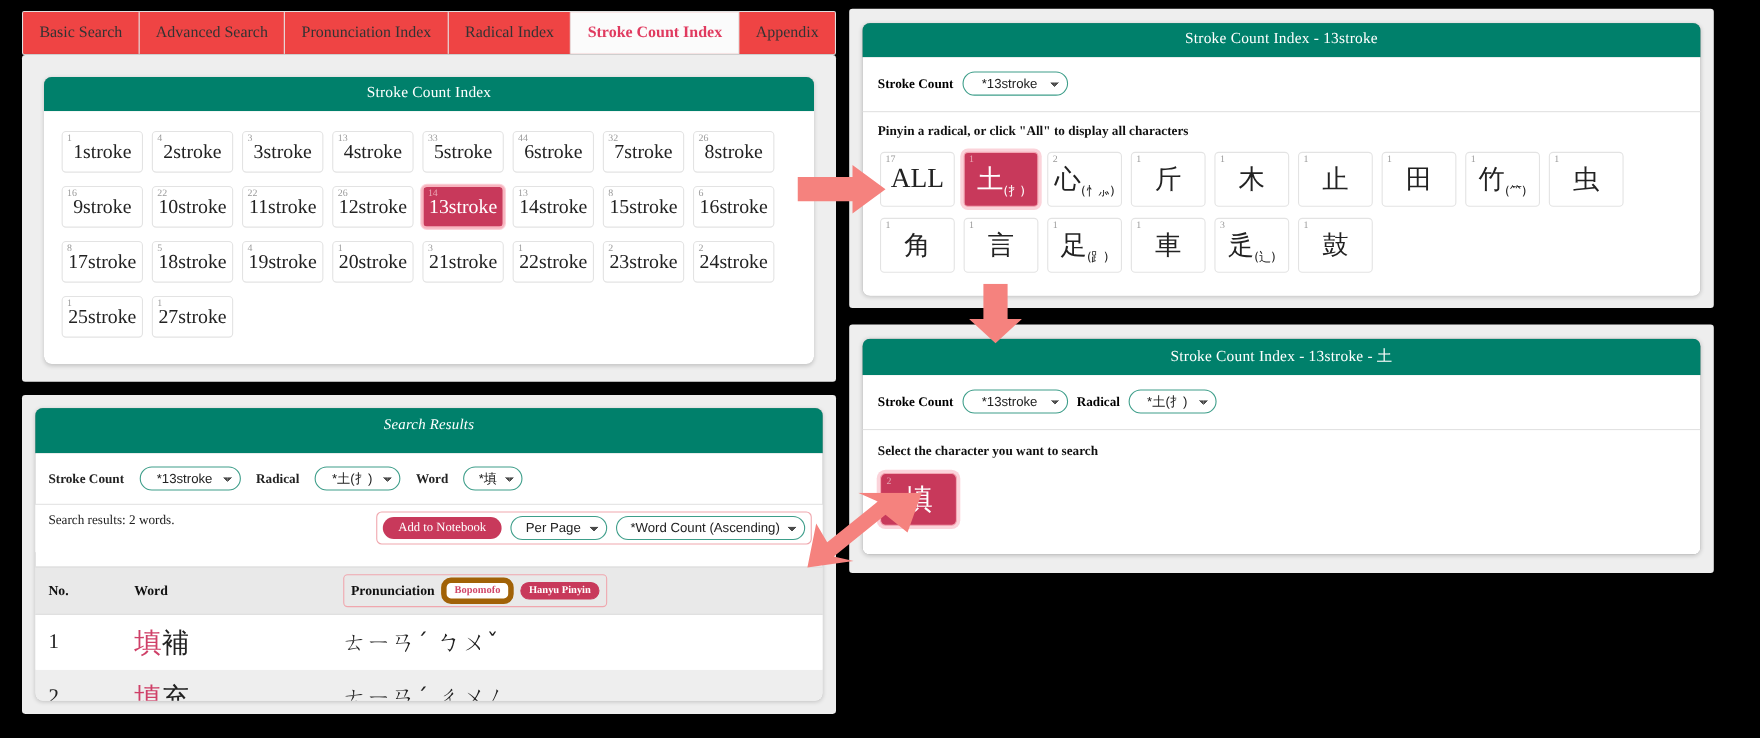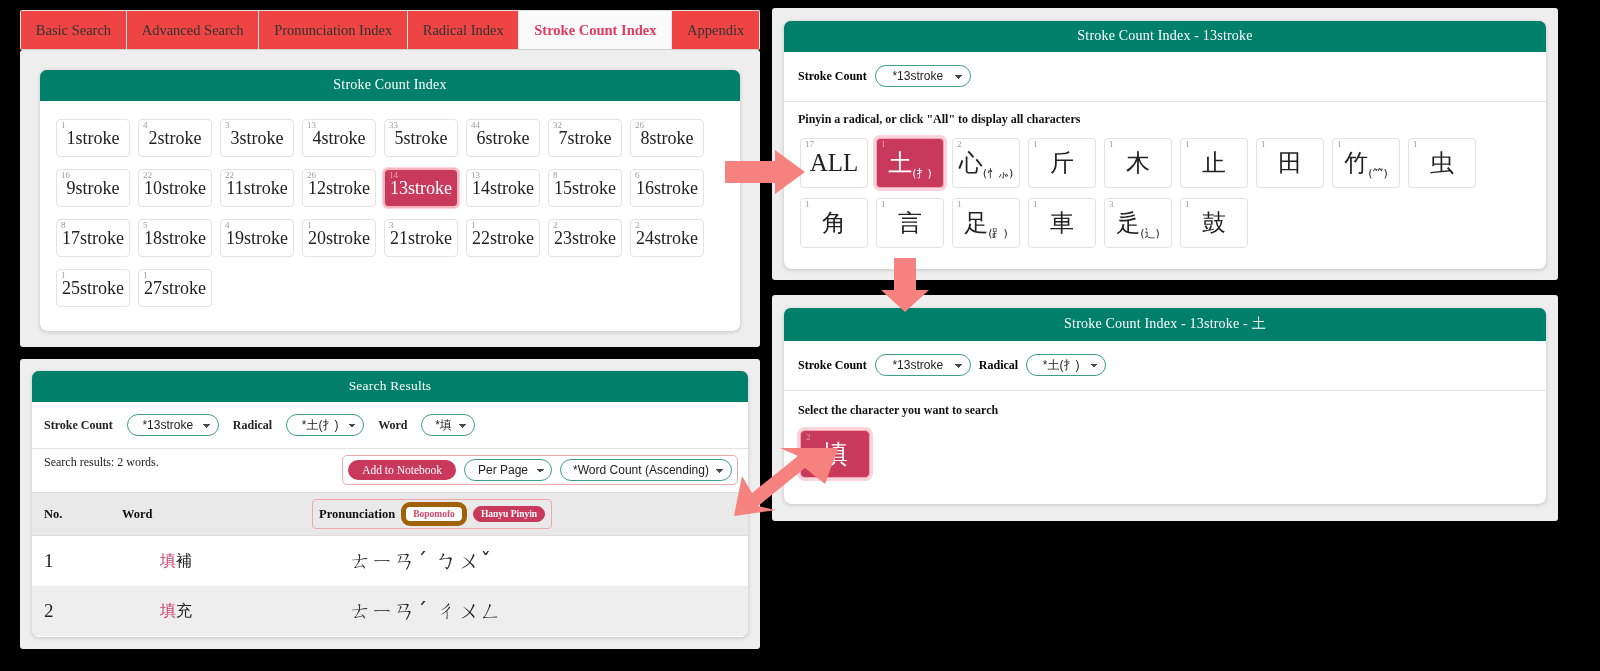--- a/index.html
+++ b/index.html
@@ -59,21 +59,21 @@
     box-shadow:0 0 0 2px #fbd3da;
   }
   .sbtn.selected .sup{ color:#e9a7b4; }
 
   
   #left-bottom{
     position:absolute; left:20px; top:359px; width:740px; height:290px;
     background:#eeeeee; padding:12px;
   }
   #results-card{ width:716px; height:266px; }
-  #results-card .card-head{ font-size:13.5px; padding:7px 0 8px; }
+  #results-card .card-head{ font-size:13.5px; padding:7px 0 18px;font-style:italic; }
   .filter-row{
     display:flex; align-items:center; gap:14px;
     padding:12px 12px 12px 12px; font-size:12px; font-weight:bold; color:#222;
   }
   .flab{ font-size:12px; font-weight:bold; }
   select.pill{
     appearance:none; -webkit-appearance:none;
     border:1px solid #3e9e8a; border-radius:14px;
     background:#fff; color:#222; font-size:12px;
     font-family:"Liberation Sans", sans-serif;
@@ -96,35 +96,35 @@
     border:1px solid #f0a7ae; border-radius:5px; padding:3px 5px;
   }
   .btn-notebook{
     background:#c8395b; color:#fff; border:none; border-radius:13px;
     font-size:11.5px; padding:4px 14px; cursor:pointer;
     font-family:"Liberation Serif", serif;
   }
   .thead{
     display:flex; align-items:center; background:#e9e9e9;
     border-top:1px solid #dcdcdc; border-bottom:1px solid #dcdcdc;
-    padding:6px 10px 6px 12px; font-size:12.5px; font-weight:bold; color:#111;
+    padding:6px 10px 6px 12px; font-size:12.5px; font-weight:bold; color:#111;margin-top:13px;
   }
   .th-no{ width:78px; }
   .th-word{ width:190px; }
   .th-pron{ display:flex; align-items:center; gap:6px; border:1px solid #f0a7ae; border-radius:4px; padding:2px 6px; }
   .chip{
     font-size:9.5px; font-weight:bold; border-radius:9px; padding:2px 7px;
     font-family:"Liberation Serif", serif; cursor:pointer; white-space:nowrap;
   }
   .chip.outline{ background:#fff; color:#d1486a; border:5px solid #a16207; }
   .chip.solid{ background:#c8395b; color:#fff; border:1px solid #c8395b; }
   .trow{ display:flex; align-items:center; height:50px; padding:0 10px 0 12px; background:#fff; }
   .trow.alt{ background:#eeeeee; }
   .td-no{ width:78px; font-size:19px; color:#222; }
-  .td-word{ width:190px; font-size:16px; color:#222;margin-left:38px; }
+  .td-word{ width:190px; font-size:25px; color:#222; }
   .td-word .hl{ color:#cf4068; }
   .td-pron{ font-size:21px; color:#222; letter-spacing:1px; font-family:"DejaVu Sans", sans-serif; }
   #results-foot{ height:34px; background:#fff; }
 
   
   #right-top{
     position:absolute; left:772px; top:8px; width:786px; height:272px;
     background:#eeeeee; padding:13px 12px;
   }
   #rt-card{ width:762px; }

